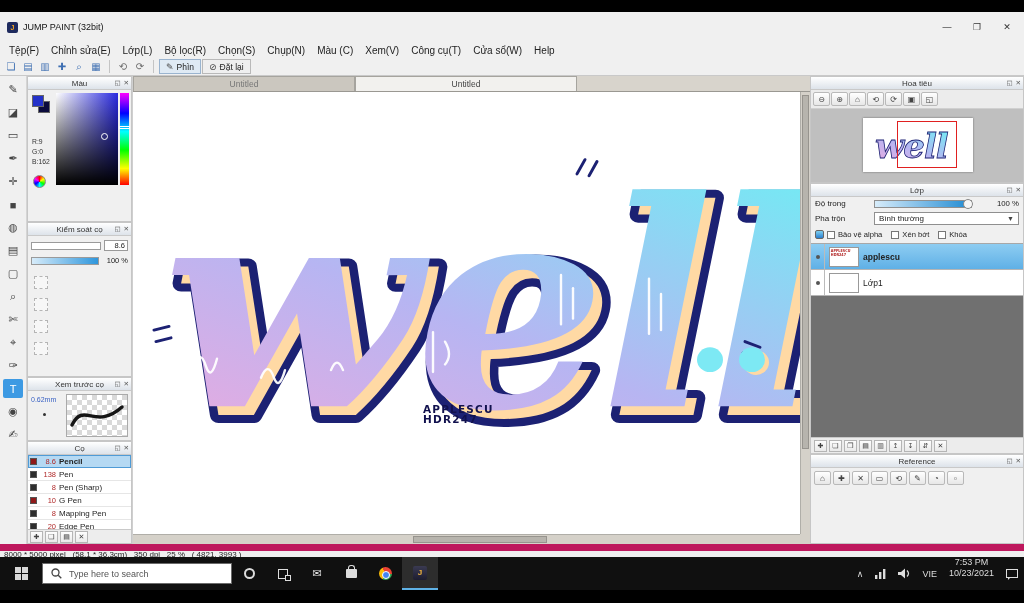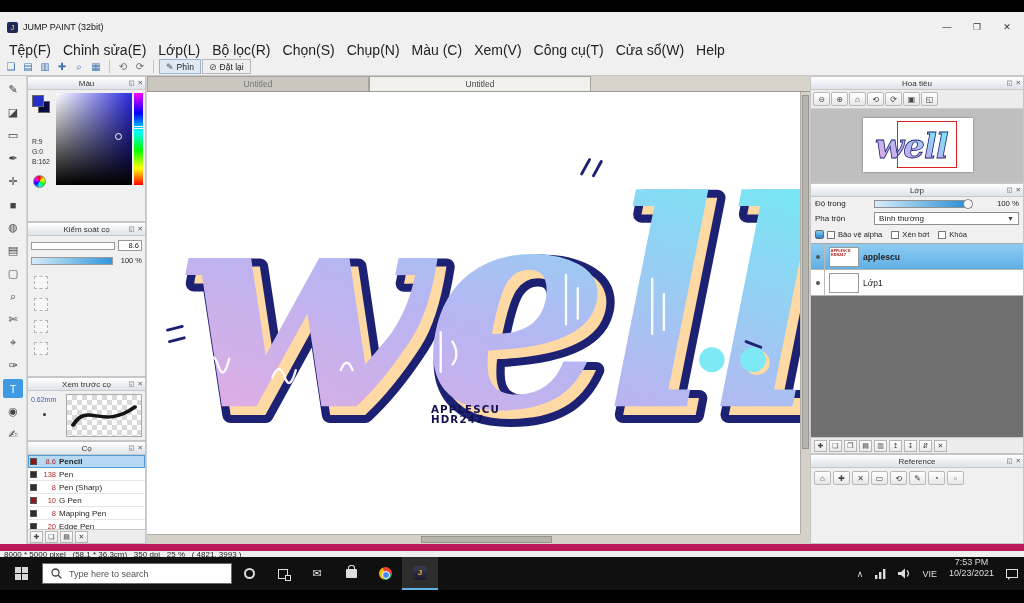--- a/index.html
+++ b/index.html
@@ -6,36 +6,36 @@
 body{width:1024px;height:603px;background:#000;font-family:"Liberation Sans","DejaVu Sans",sans-serif;position:relative;overflow:hidden;color:#222}
 .screen{position:absolute;top:12px;left:0;width:1024px;height:578px;display:flex;flex-direction:column;background:#f0f0f0;font-size:9px}
 
 .titlebar{height:16px;display:flex;align-items:center;padding:15px 2px;background:#f0f0f0}
 .app-ic{width:11px;height:11px;background:#1e2a5e;border-radius:2px;margin:0 5px;display:flex;align-items:center;justify-content:center;color:#f6a623;font-size:7px;font-weight:bold}
 .tb-title{font-size:9px;color:#111}
 .winbtns{margin-left:auto;display:flex}
 .winbtn{width:30px;text-align:center;font-size:9px;color:#333}
 
 .menubar{height:16px;display:flex;align-items:center;background:#f0f0f0;padding-left:3px}
-.menu-item{padding:0 6px;font-size:14px}
+.menu-item{padding:0 6px;font-size:10px}
 
 .toolbar{height:18px;display:flex;align-items:center;background:#f0f0f0;border-bottom:1px solid #c9c9c9;padding:0 3px;gap:1px}
 .tbtn{width:16px;height:15px;display:flex;align-items:center;justify-content:center;font-size:10px;color:#3e6fb2;border:1px solid transparent}
 .tbtn.gray{color:#6d6d6d}
 .tsep{width:1px;height:13px;background:#c4c4c4;margin:0 4px}
 .tool-lbl-btn{display:flex;align-items:center;gap:3px;border:1px solid #9ab4cf;background:#dfeaf4;height:15px;padding:0 6px;font-size:8.5px}
 .tool-lbl-btn.plain{background:#efefef;border-color:#b9b9b9}
 .tool-lbl-btn .ic{font-size:9px;color:#444}
 
 .main{flex:1;display:flex;min-height:0}
 .toolstrip{width:27px;border-right:1px solid #d5d5d5;display:flex;flex-direction:column;align-items:center;padding-top:4px;gap:4px;background:#f0f0f0}
 .tool{width:20px;height:19px;display:flex;align-items:center;justify-content:center;font-size:11px;color:#444;border-radius:2px}
 .tool.sel{background:#3d9ae3;color:#fff}
 
-.leftcol{width:120px;display:flex;flex-direction:column;border-right:1px solid #cfcfcf;background:#a3a3a3}
+.leftcol{width:106px;display:flex;flex-direction:column;border-right:1px solid #cfcfcf;background:#a3a3a3}
 .panel{border:1px solid #c6c6c6;display:flex;flex-direction:column;background:#f0f0f0}
 .ph{height:13px;display:flex;align-items:center;justify-content:center;background:linear-gradient(#ffffff,#dde3ea);font-size:8px;color:#333;border-bottom:1px solid #c9c9c9;position:relative}
 .ph-ics{position:absolute;right:2px;top:0;display:flex;gap:3px;font-size:6.5px;color:#555;height:100%;align-items:center}
 .color-body{display:flex;padding:3px 2px;gap:2px;height:131px}
 .c-left{width:24px;position:relative}
 .sw-bk{position:absolute;left:8px;top:8px;width:12px;height:12px;background:#0b0b3c;border:1px solid #666}
 .sw-b{position:absolute;left:2px;top:2px;width:12px;height:12px;background:#2331c9;border:1px solid #666;z-index:2}
 .rgb{position:absolute;top:44px;left:2px;font-size:6.8px;line-height:1.5;color:#333}
 .pal-ic{position:absolute;top:82px;left:3px;width:13px;height:13px;border:1px solid #888;border-radius:50%;background:conic-gradient(#f00,#ff0,#0f0,#0ff,#00f,#f0f,#f00)}
 .c-grad{flex:1;height:92px;position:relative;background:linear-gradient(to bottom,rgba(0,0,0,0),#000),linear-gradient(to right,#fff,#2a2ae0)}

